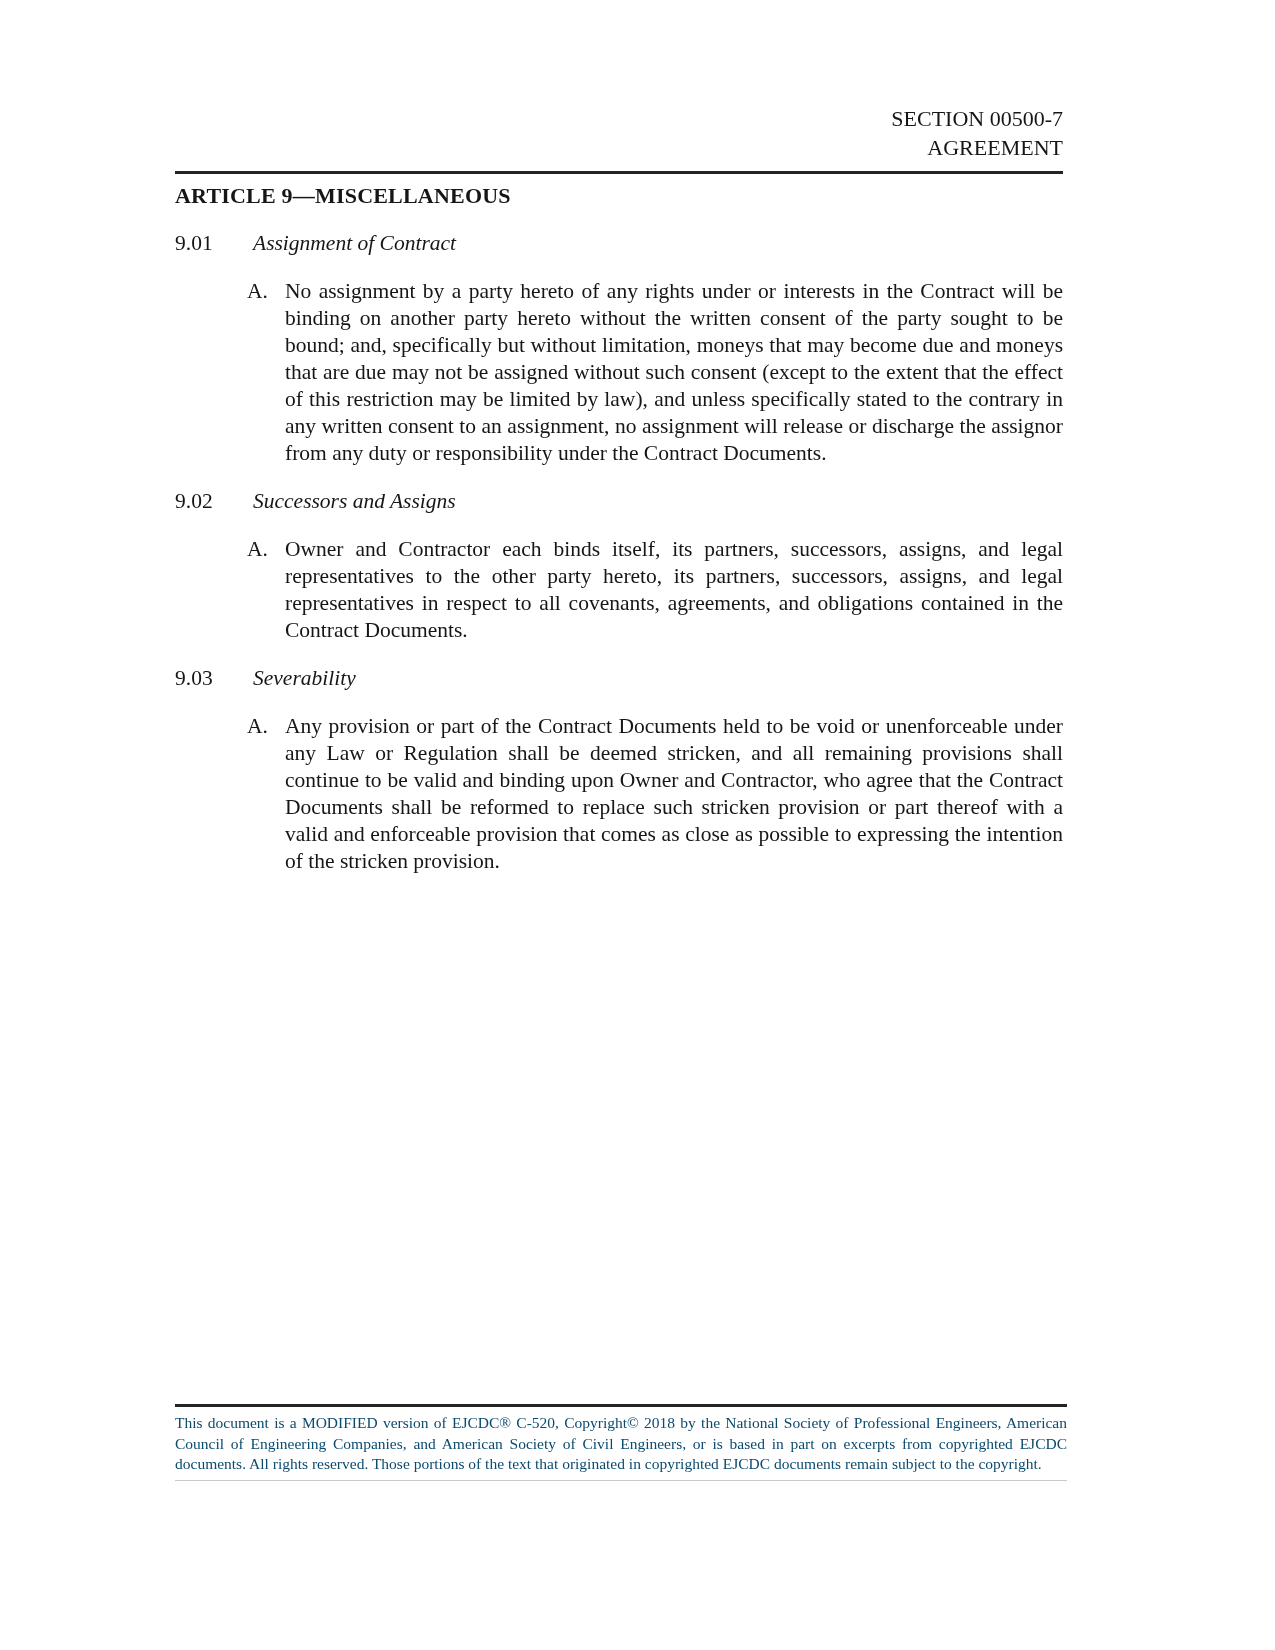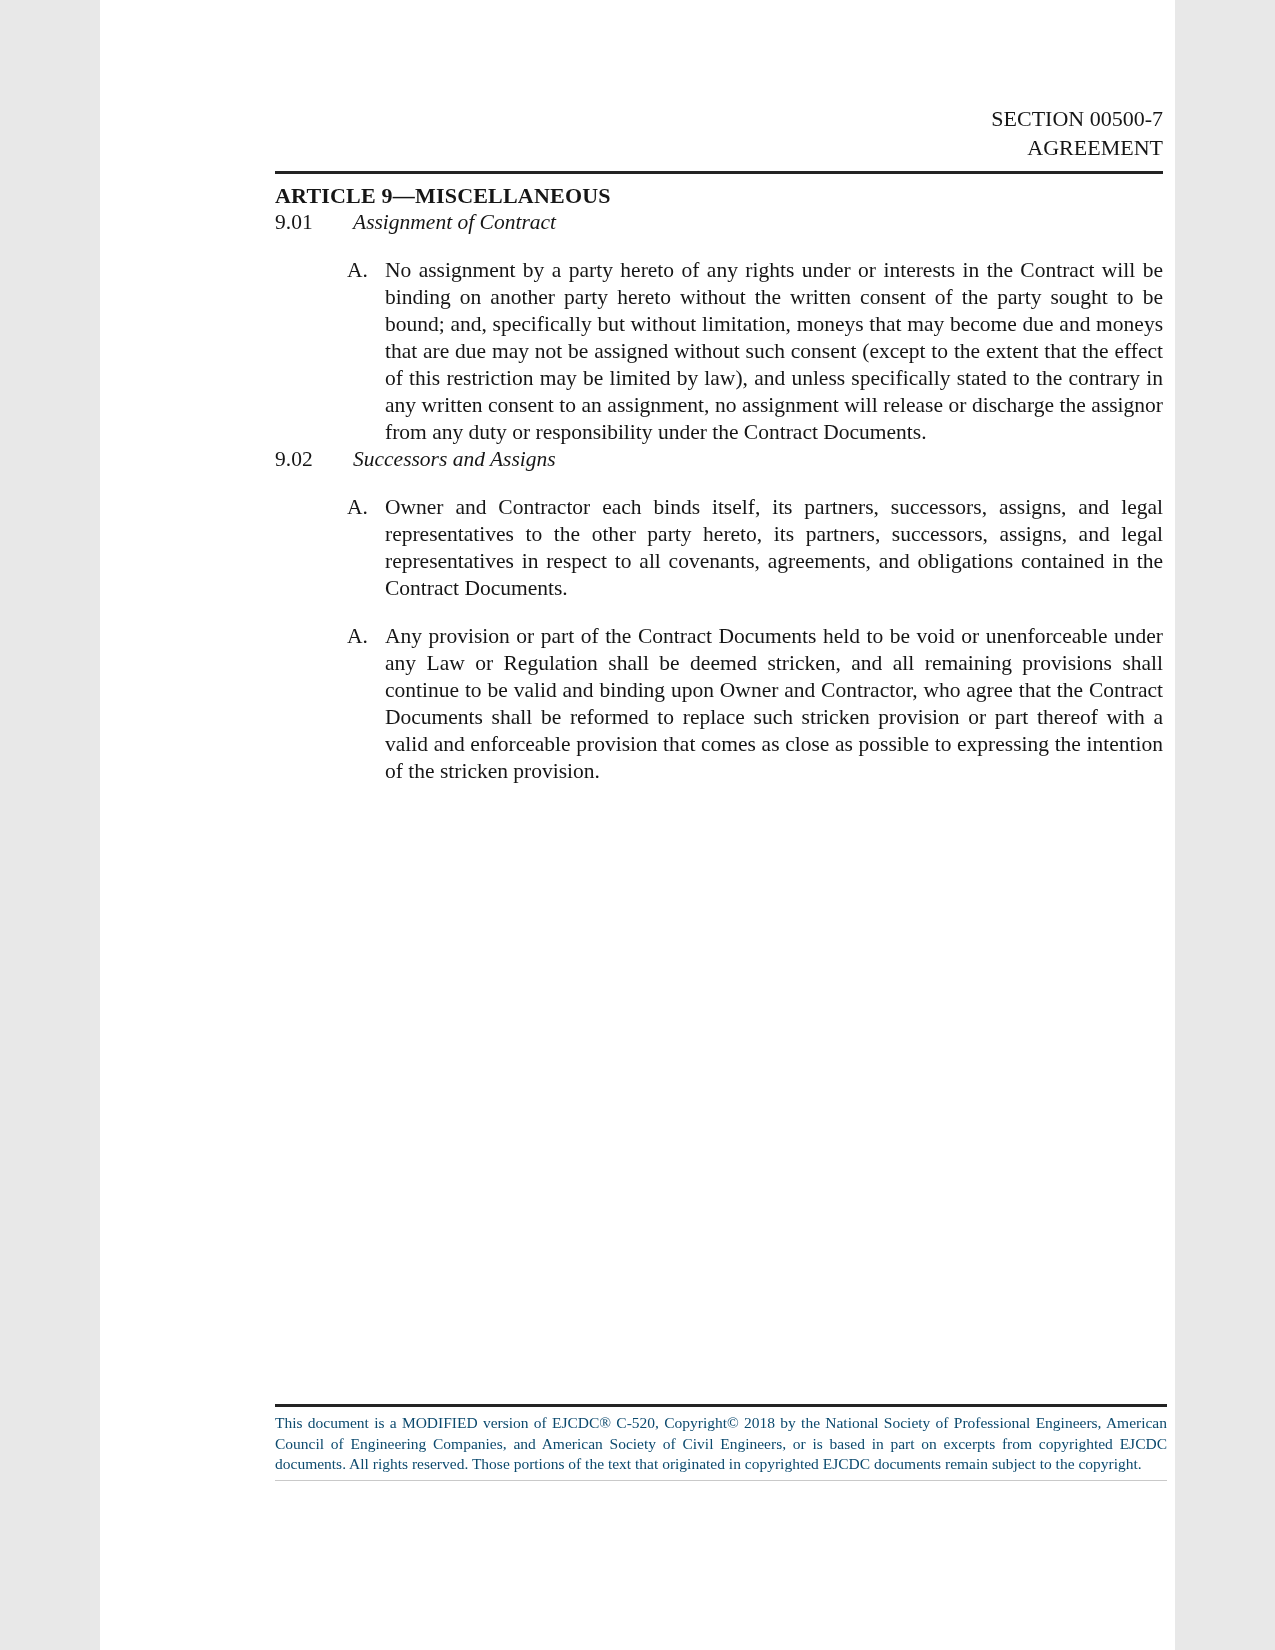--- a/index.html
+++ b/index.html
@@ -1,19 +1,19 @@
 <!DOCTYPE html>
 <html><head>
 <meta charset="utf-8">
 <style>
   * { box-sizing: border-box; }
   html, body { margin: 0; padding: 0; background: #e8e8e8; }
   .page {
     position: relative;
-    width: 1075px;
+    width: 1275px;
     height: 1650px;
     margin: 0 auto;
     background: #ffffff;
     font-family: "Liberation Serif", serif;
     color: #161616;
     overflow: hidden;
   }
   .content {
     position: absolute;
     left: 175px;
@@ -32,20 +32,21 @@
   }
   .article-heading {
     font-weight: bold;
     font-size: 22px;
     line-height: 27px;
     margin-top: 8px;
     letter-spacing: 0.2px;
   }
   .section-heading {
     display: flex;
+    margin-top: 21px;
     font-size: 21.5px;
     line-height: 27px;
   }
   .section-number { width: 78px; flex: none; }
   .section-title { font-style: italic; }
   .clause {
     display: flex;
     margin-top: 21px;
     margin-left: 72px;
     font-size: 21.5px;
@@ -117,20 +118,24 @@
         <span class="section-number">9.02</span>
         <span class="section-title">Successors and Assigns</span>
       </div>
       <div class="clause">
         <span class="clause-label">A.</span>
         <span class="clause-text">Owner and Contractor each binds itself, its partners, successors, assigns, and legal representatives to the other party hereto, its partners, successors, assigns, and legal representatives in respect to all covenants, agreements, and obligations contained in the Contract Documents.</span>
       </div>
     </div>
 
     <div>
+      <div class="section-heading">
+        <span class="section-number">9.03</span>
+        <span class="section-title">Severability</span>
+      </div>
       <div class="clause">
         <span class="clause-label">A.</span>
         <span class="clause-text">Any provision or part of the Contract Documents held to be void or unenforceable under any Law or Regulation shall be deemed stricken, and all remaining provisions shall continue to be valid and binding upon Owner and Contractor, who agree that the Contract Documents shall be reformed to replace such stricken provision or part thereof with a valid and enforceable provision that comes as close as possible to expressing the intention of the stricken provision.</span>
       </div>
     </div>
 
   </div>
 
   <div class="footer">
     <hr class="footer-rule">

